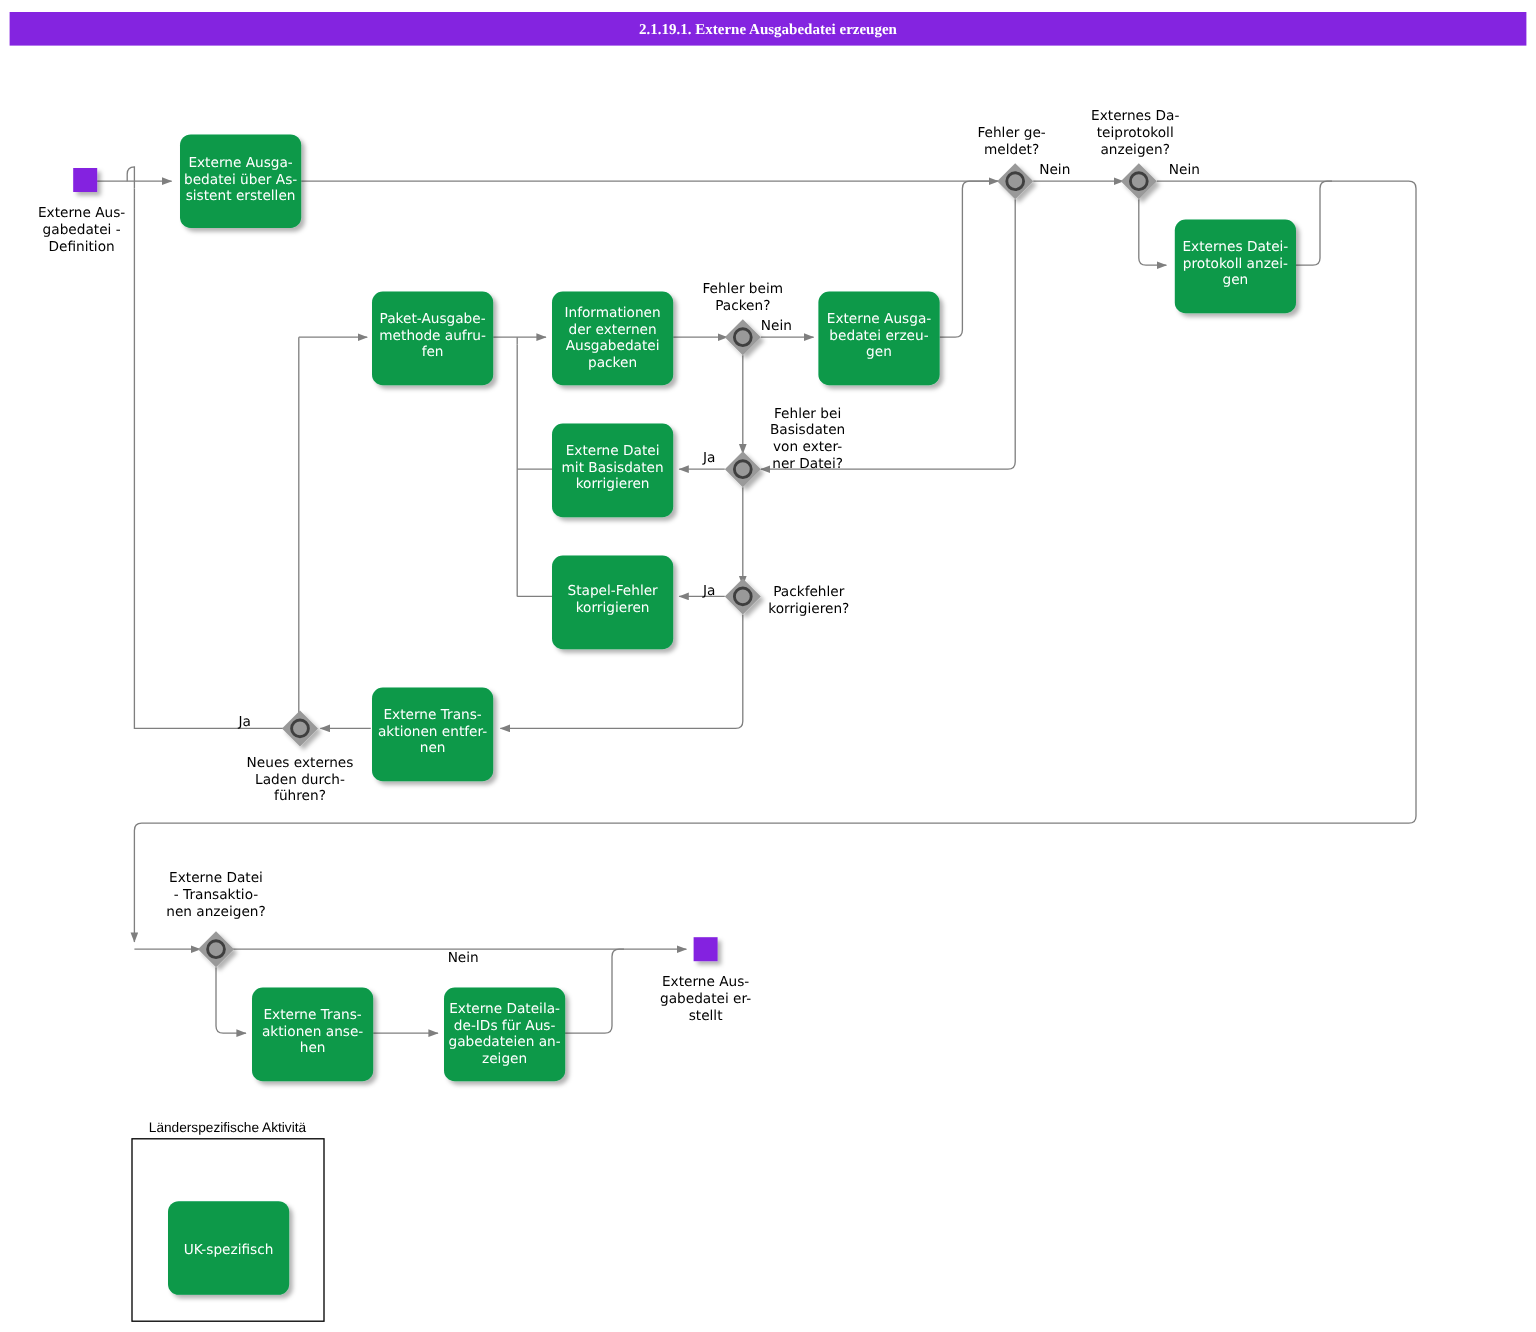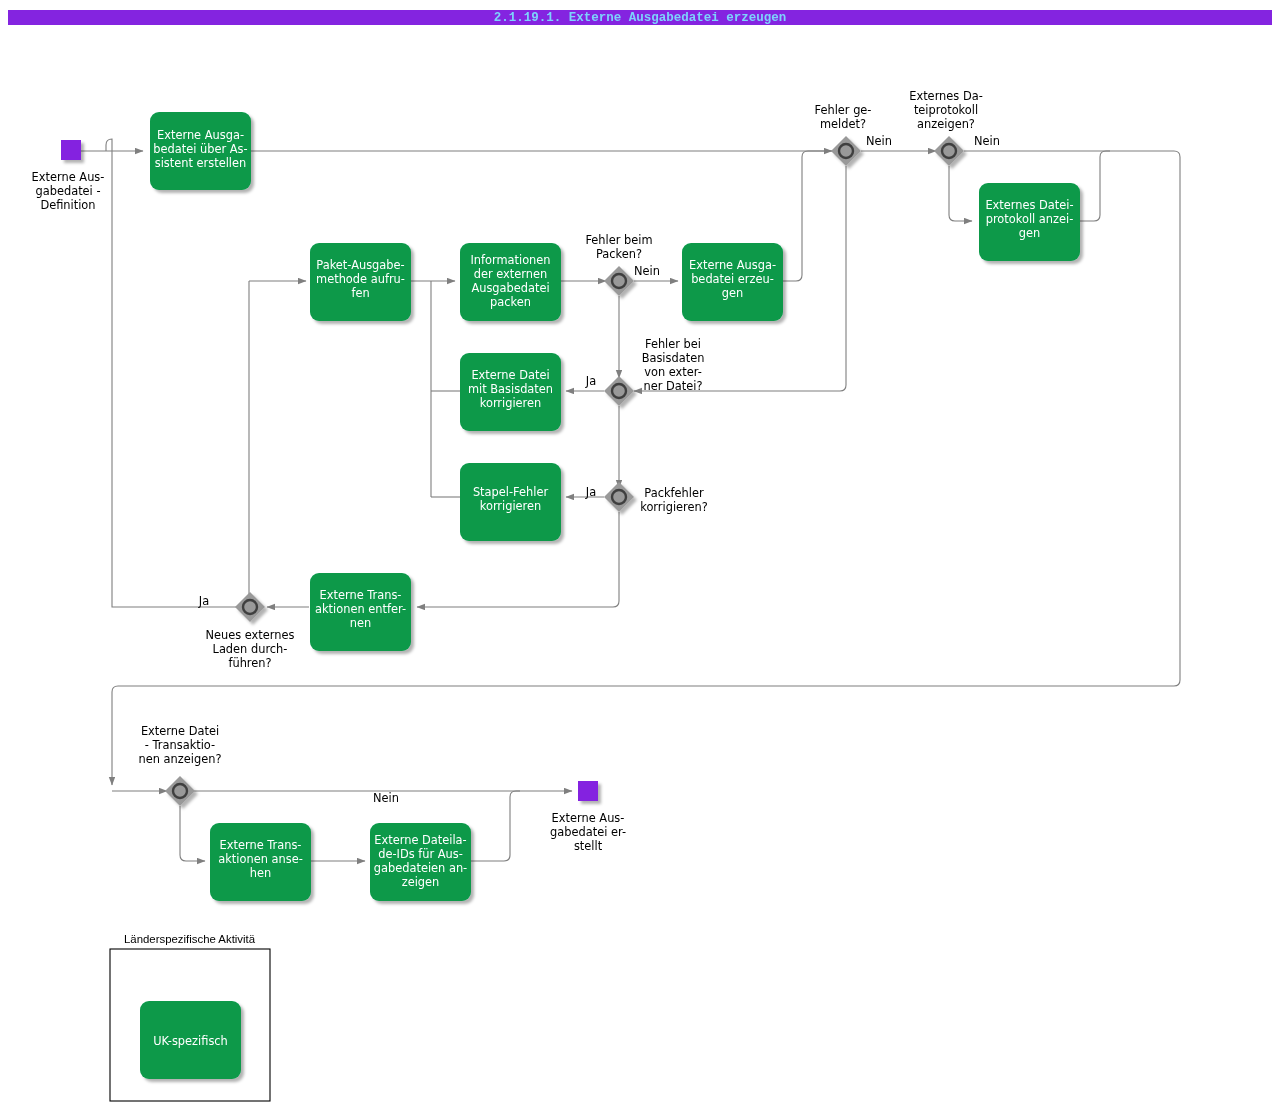--- a/index.html
+++ b/index.html
@@ -13,30 +13,30 @@
     width: 1280px;
     height: 1110px;
     background: #ffffff;
     overflow: hidden;
   }
   #title-bar {
     position: absolute;
     left: 8px;
     top: 10px;
     width: 1264px;
-    height: 15px;
+    height: 28px;
     background: #8424e0;
-    color: #7dd3fc;
+    color: #ffffff;
     font-size: 12.5px;
     font-weight: bold;
     display: flex;
     align-items: center;
     justify-content: center;
     letter-spacing: 0px;
-    font-family: Liberation Mono, monospace;
+    font-family: Liberation Serif, serif;
   }
   #canvas {
     position: absolute;
     left: 0;
     top: 0;
     width: 1280px;
     height: 1110px;
   }
   .task-label {
     fill: #ffffff;

